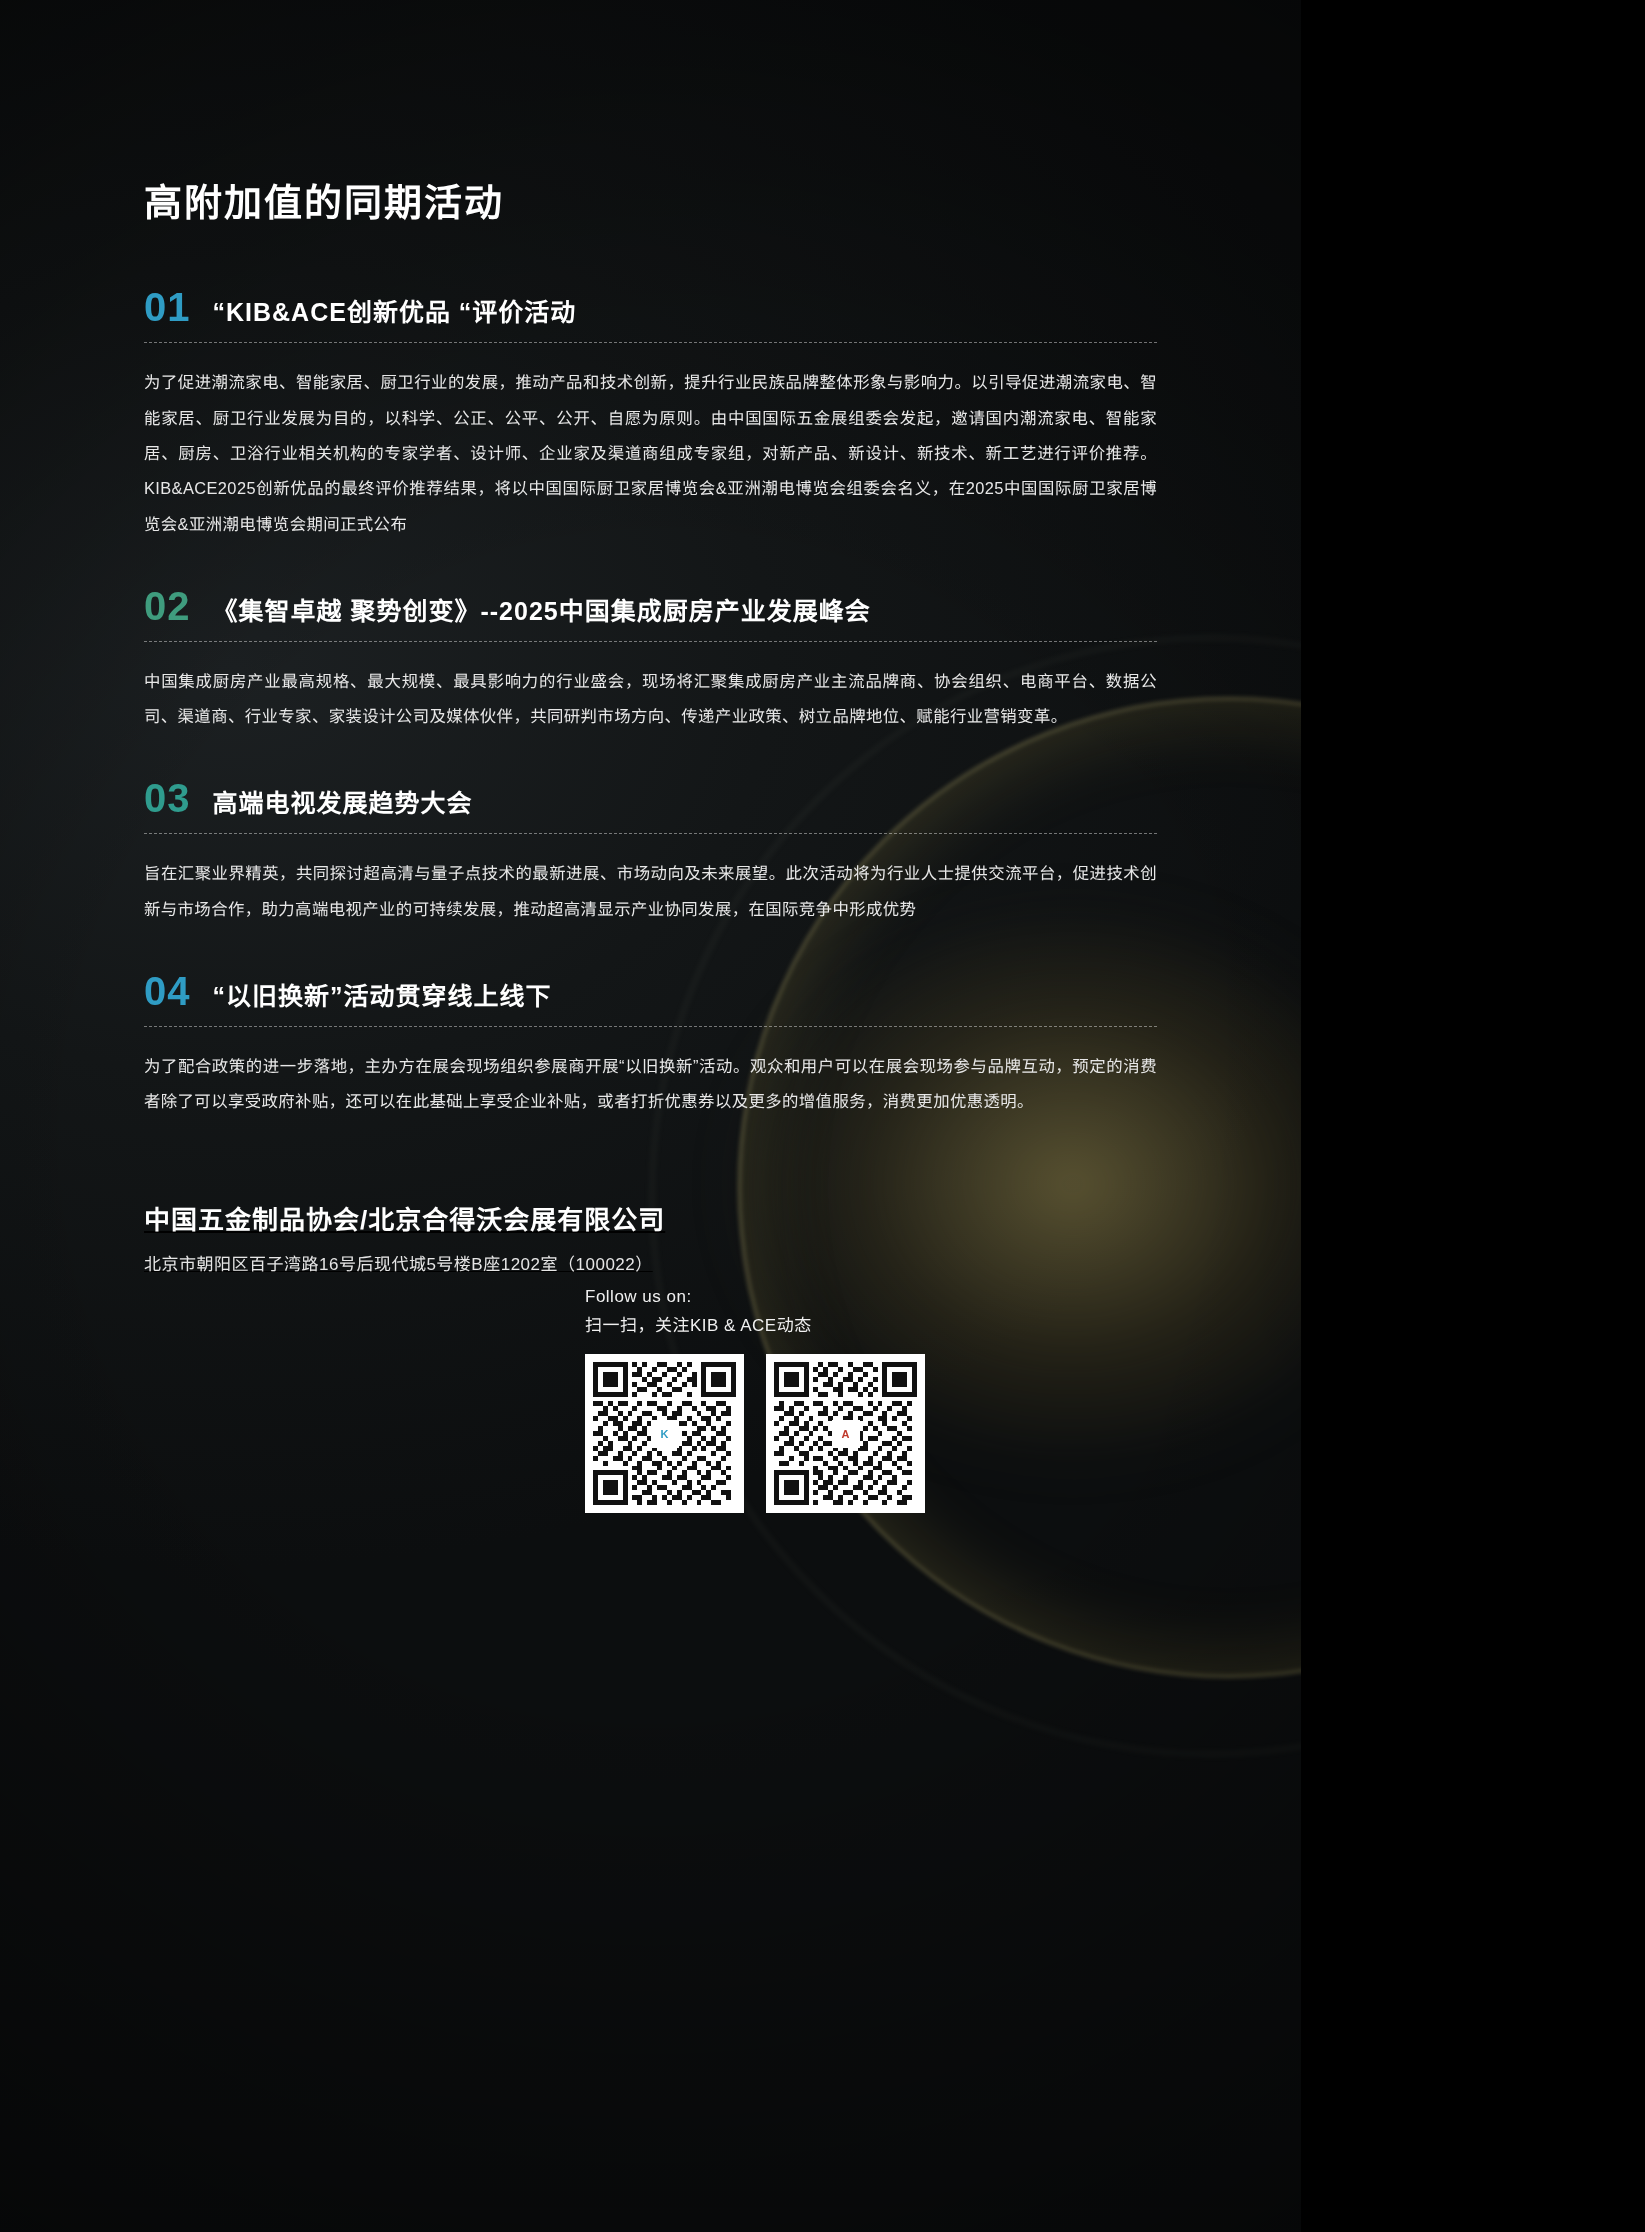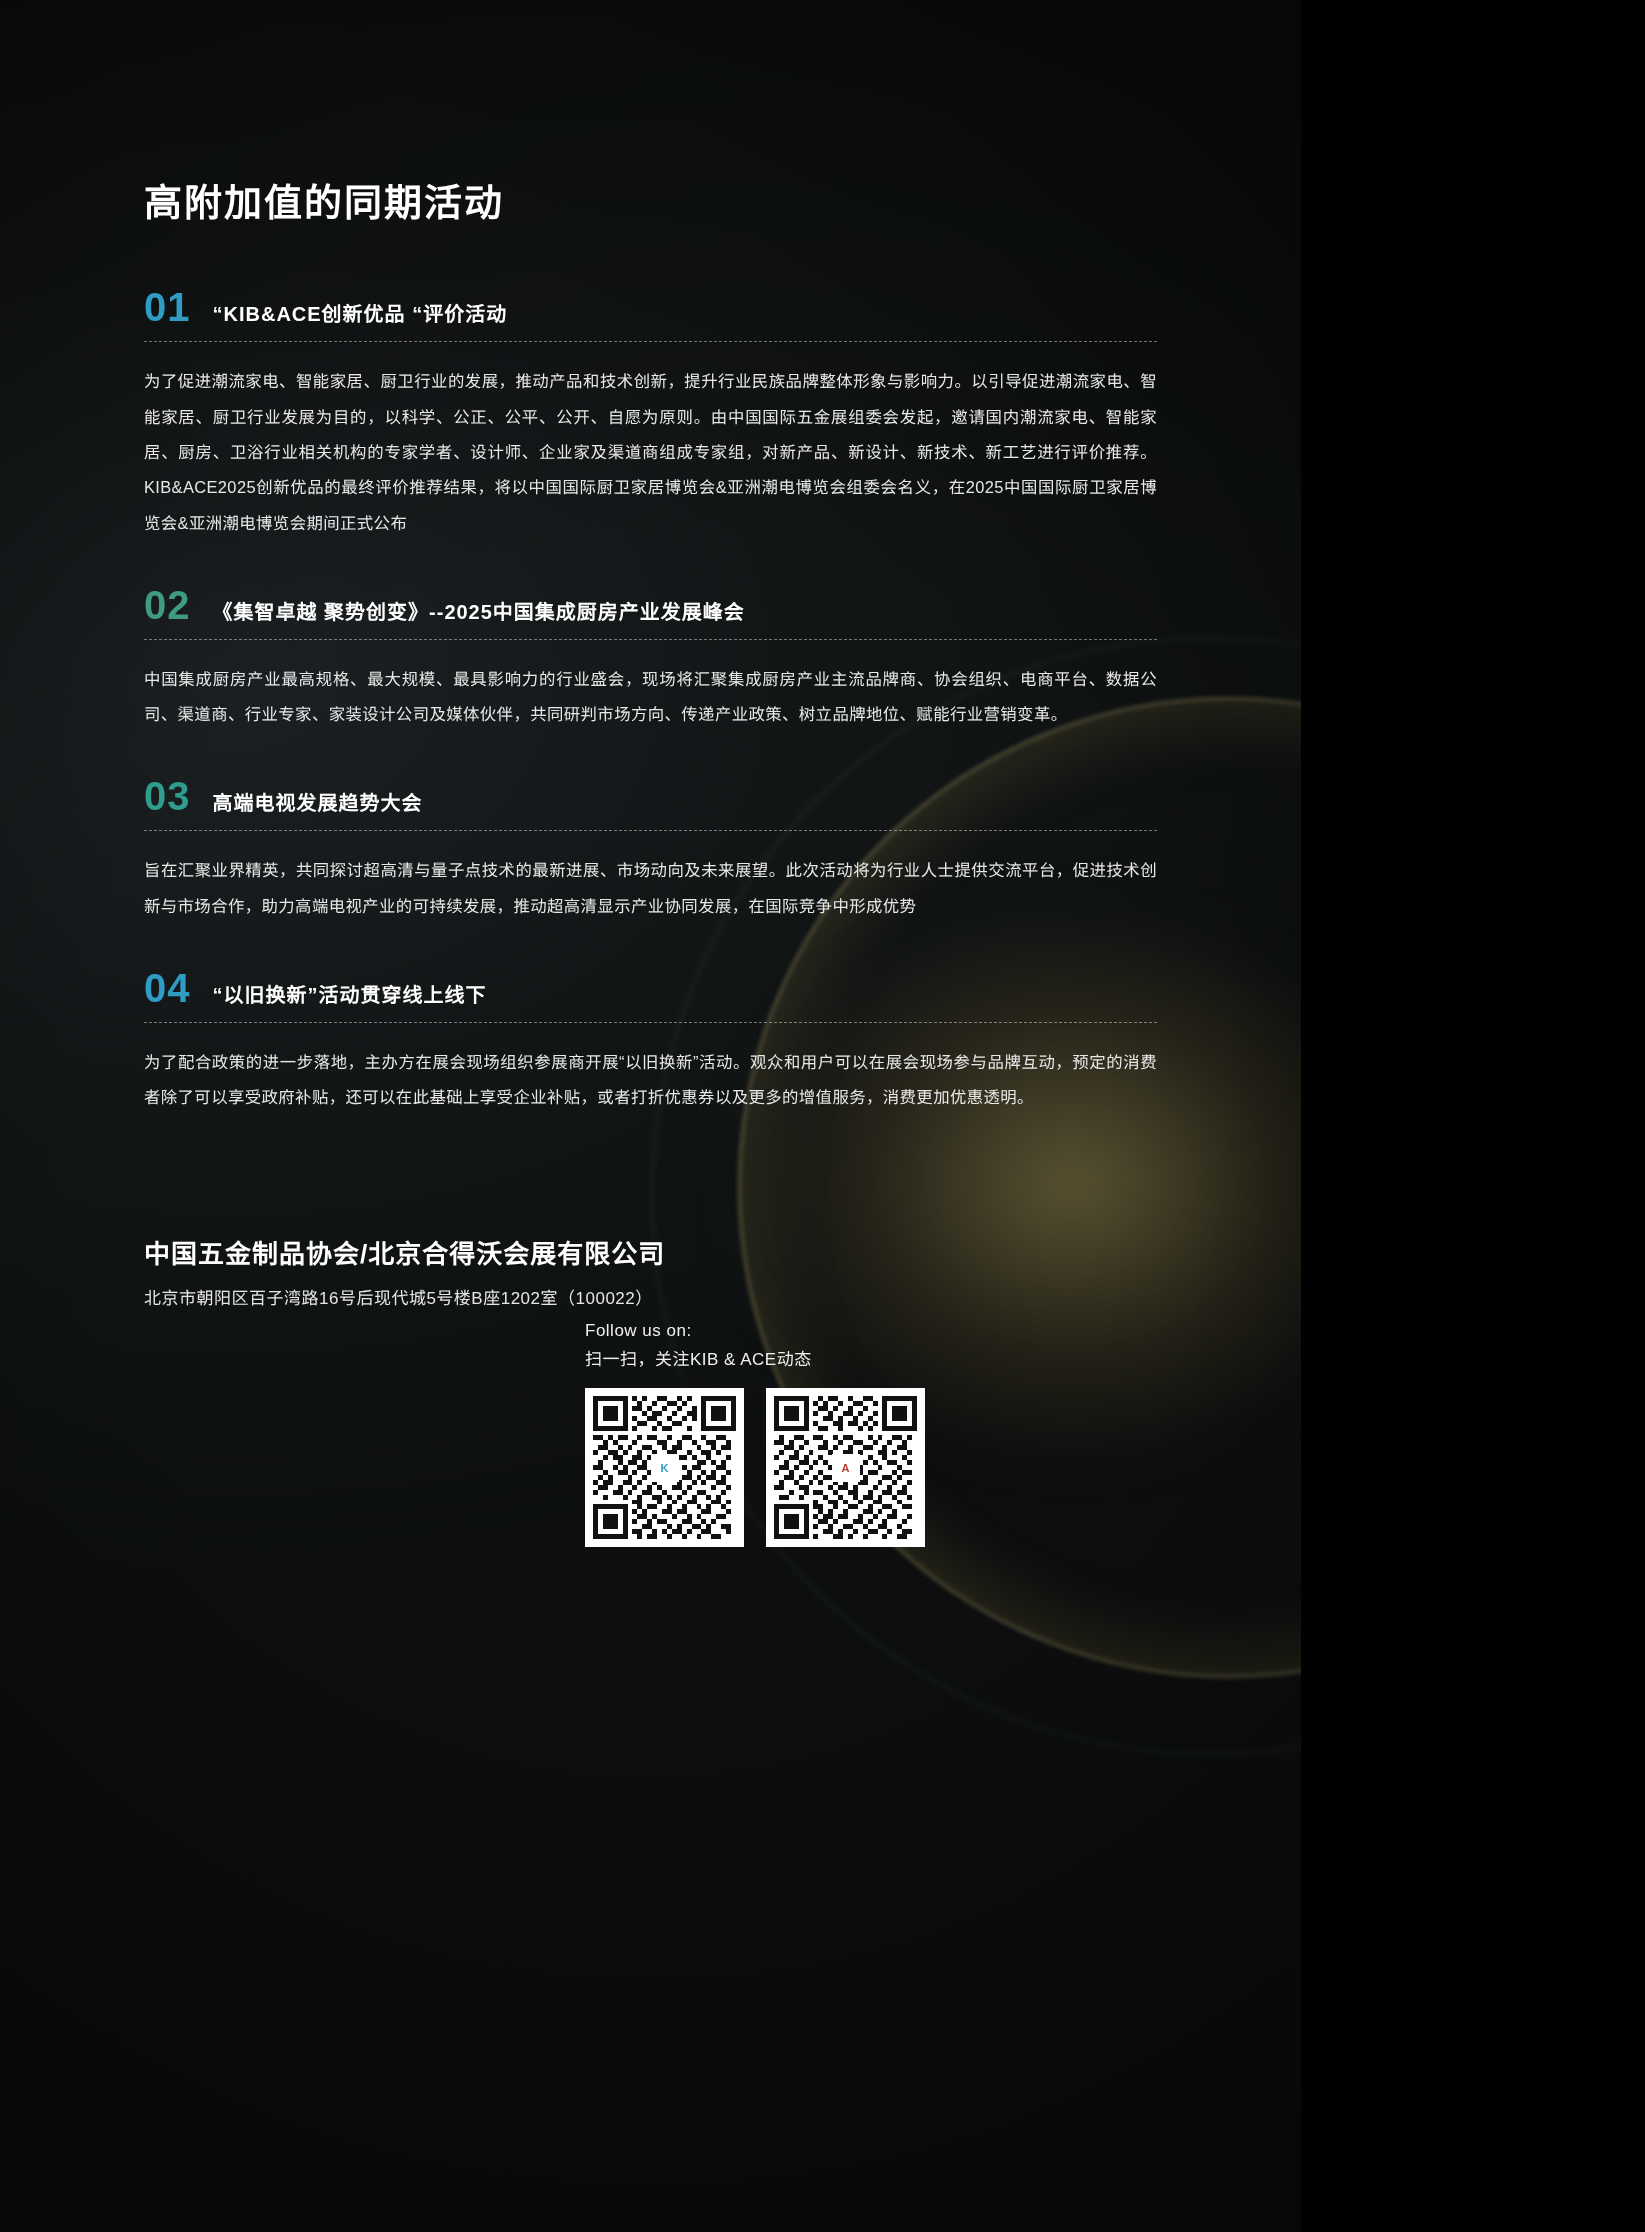--- a/index.html
+++ b/index.html
@@ -89,41 +89,42 @@
   }
   .sec-num {
     font-size: 40px;
     font-weight: bold;
     letter-spacing: 1px;
     line-height: 1;
     text-align: right;
   }
   .sec-title {
     color: #ffffff;
-    font-size: 20px;
+    font-size: 25px;
     font-weight: bold;
     letter-spacing: 1px;
   }
   .dash-rule {
     height: 0;
     border-top: 1px dashed rgba(255,255,255,0.42);
     margin: 4px 0 22px 0;
   }
   .sec-body {
     color: #e8e8e8;
     font-size: 16.4px;
     line-height: 2.15;
     letter-spacing: 0.4px;
     text-align: justify;
   }
 
   
   .footer {
     position: relative;
-    margin-top: 118px;
+    margin-top: 80px;
+    text-decoration: underline;
   }
   .org-name {
     color: #ffffff;
     font-size: 26px;
     font-weight: bold;
     letter-spacing: 1px;
     margin-bottom: 14px;
   }
   .org-addr {
     color: #e6e6e6;

